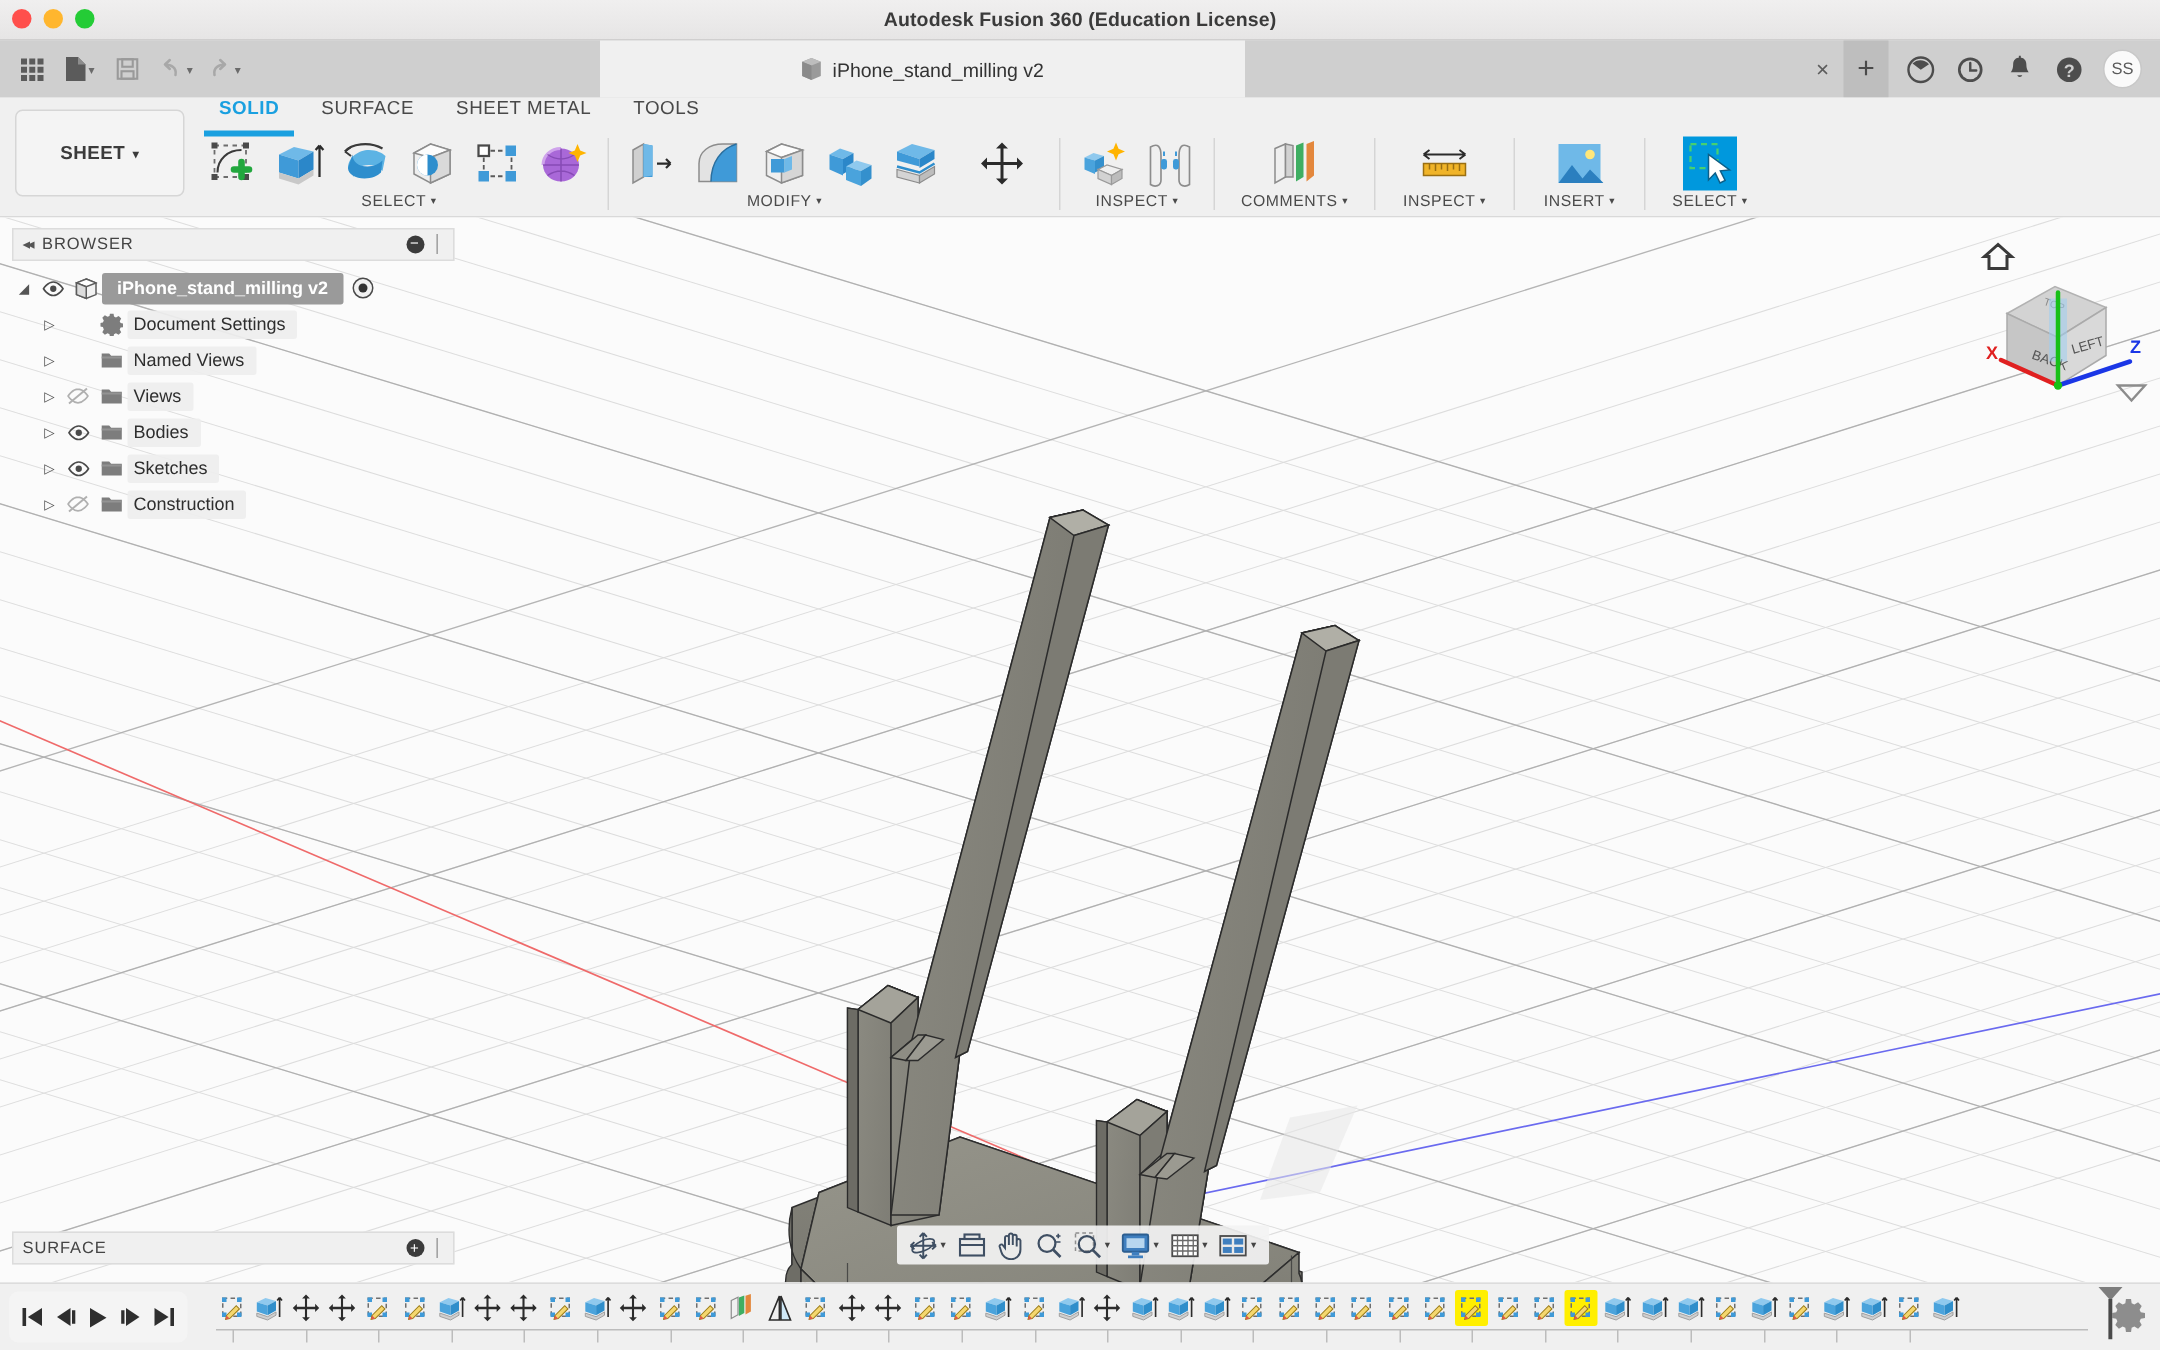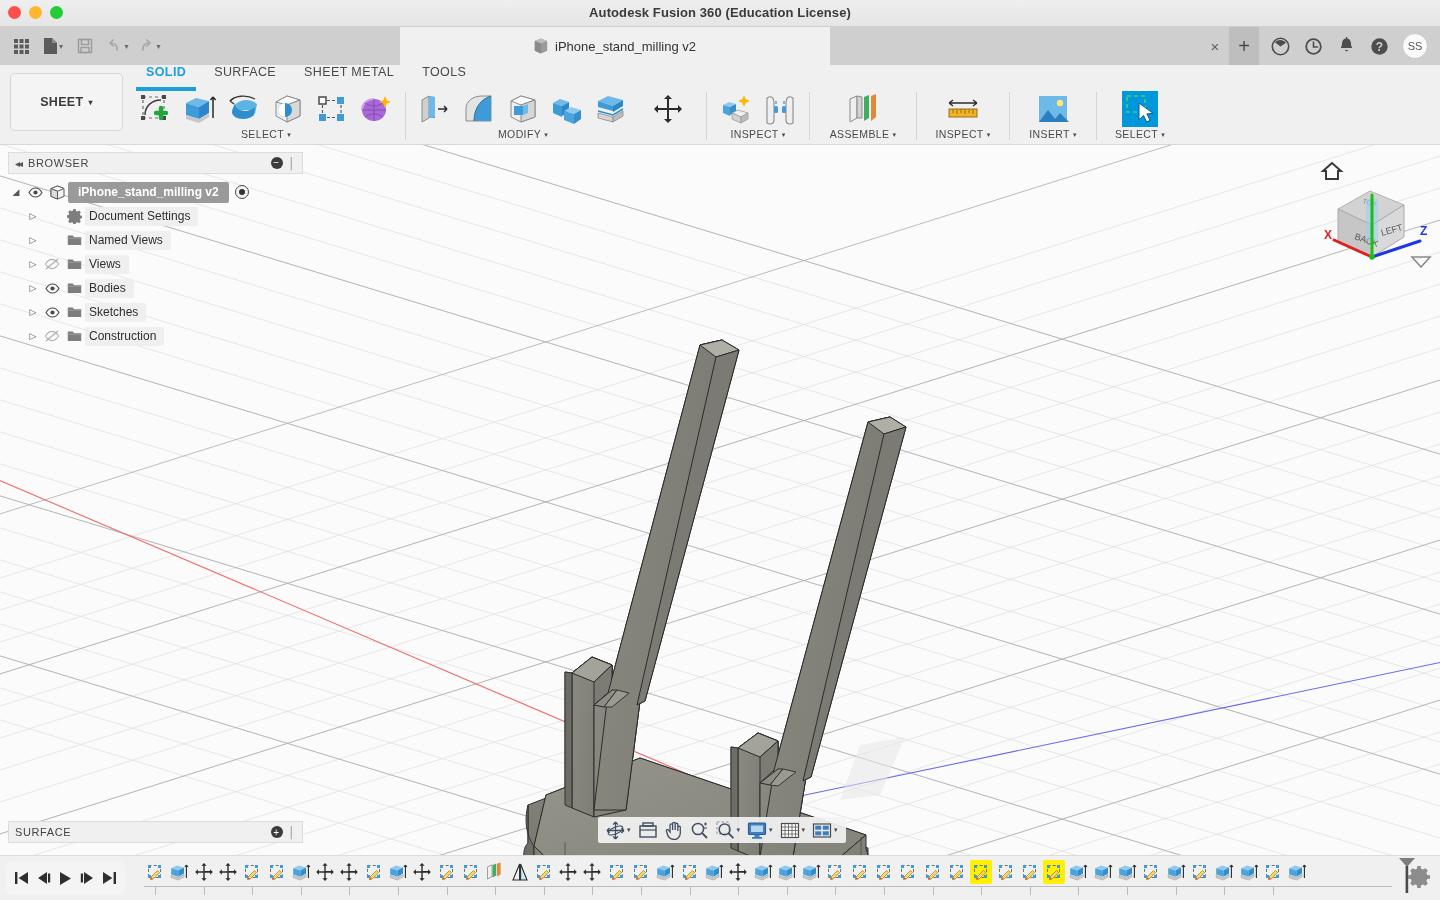--- a/index.html
+++ b/index.html
@@ -454,21 +454,21 @@
           <div class="tbtn">
             <svg width="36" height="32" viewBox="0 0 36 32">
               <path d="M5 6 12 3v22l-7 4z" fill="#efefef" stroke="#8c8c8c" stroke-width="1"></path>
               <path d="M12 3l5 1v21l-5 0z" fill="#d2d2d2" stroke="#8c8c8c" stroke-width="1"></path>
               <path d="M19 4 24 2v23l-5 3z" fill="#3fae62"></path>
               <path d="M26 3 31 1v23l-5 4z" fill="#e3873c"></path>
             </svg>
           </div>
         </div>
         <div class="plabel">
-          <span>ASSEMBLE</span><span class="caret">▾</span>
+          <span>COMMENTS</span><span class="caret">▾</span>
         </div>
       </div>
 
       <div class="vsep"></div>
 
       <div class="panel" style="min-width:82px;">
         <div class="icons">
           <div class="tbtn">
             <svg width="34" height="28" viewBox="0 0 34 28">
               <path d="M3 8h28M3 8l4-3M3 8l4 3M31 8l-4-3M31 8l-4 3" stroke="#2b2b2b" stroke-width="1.3" fill="none"></path>

